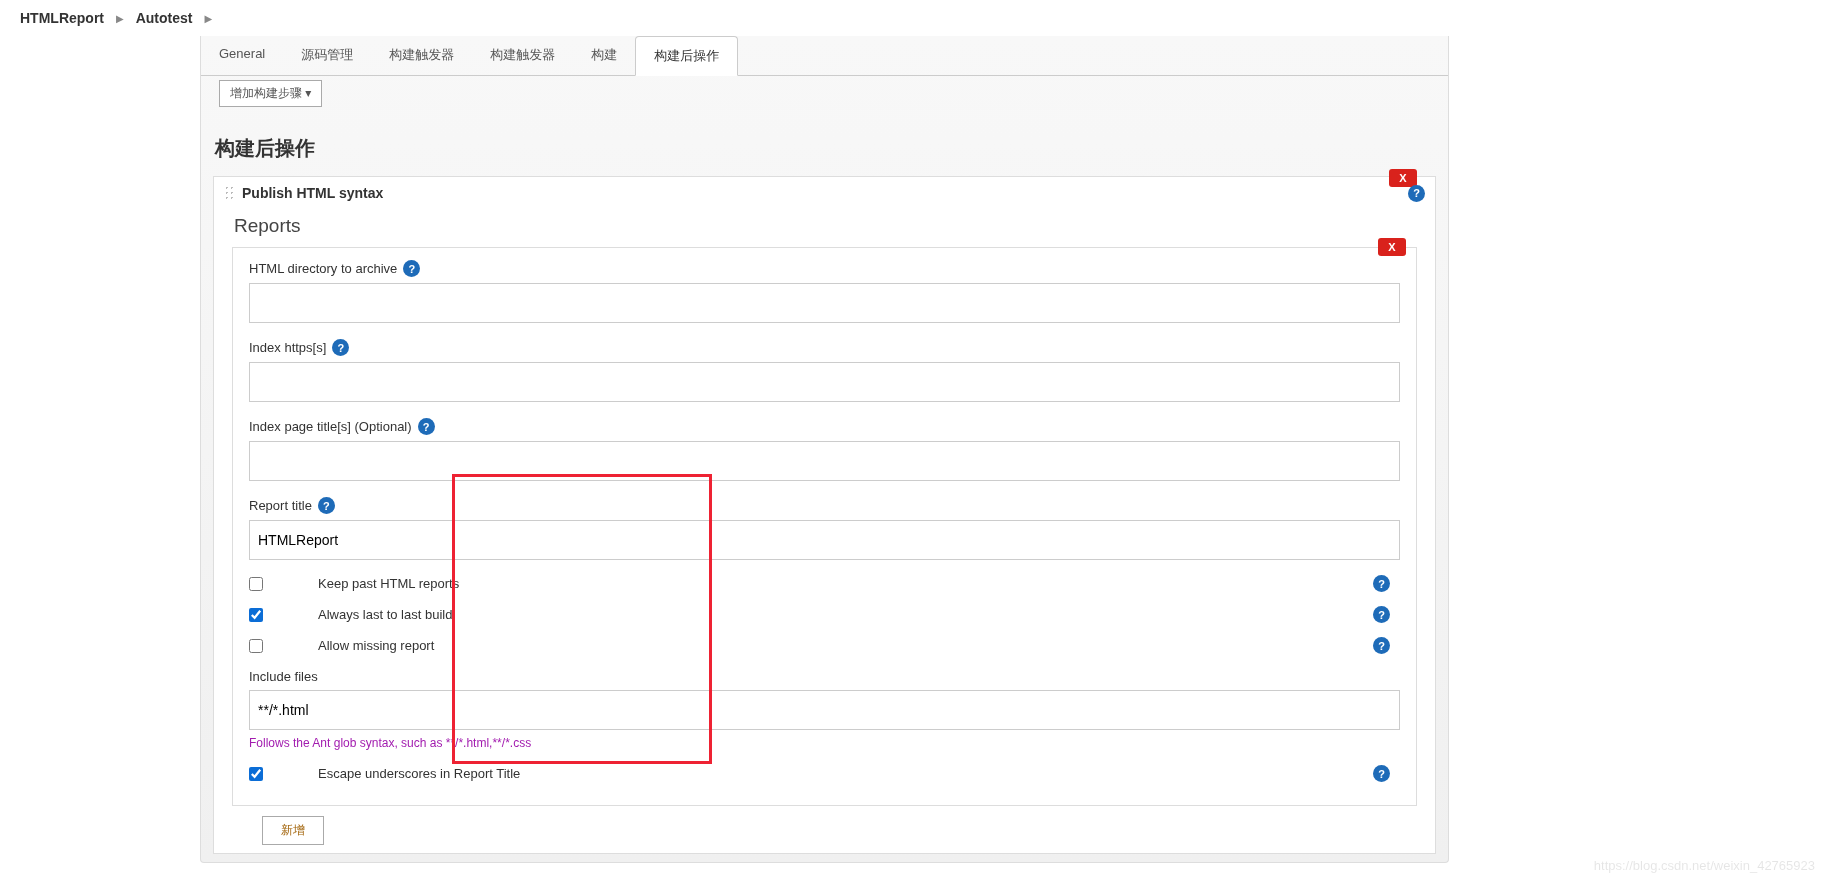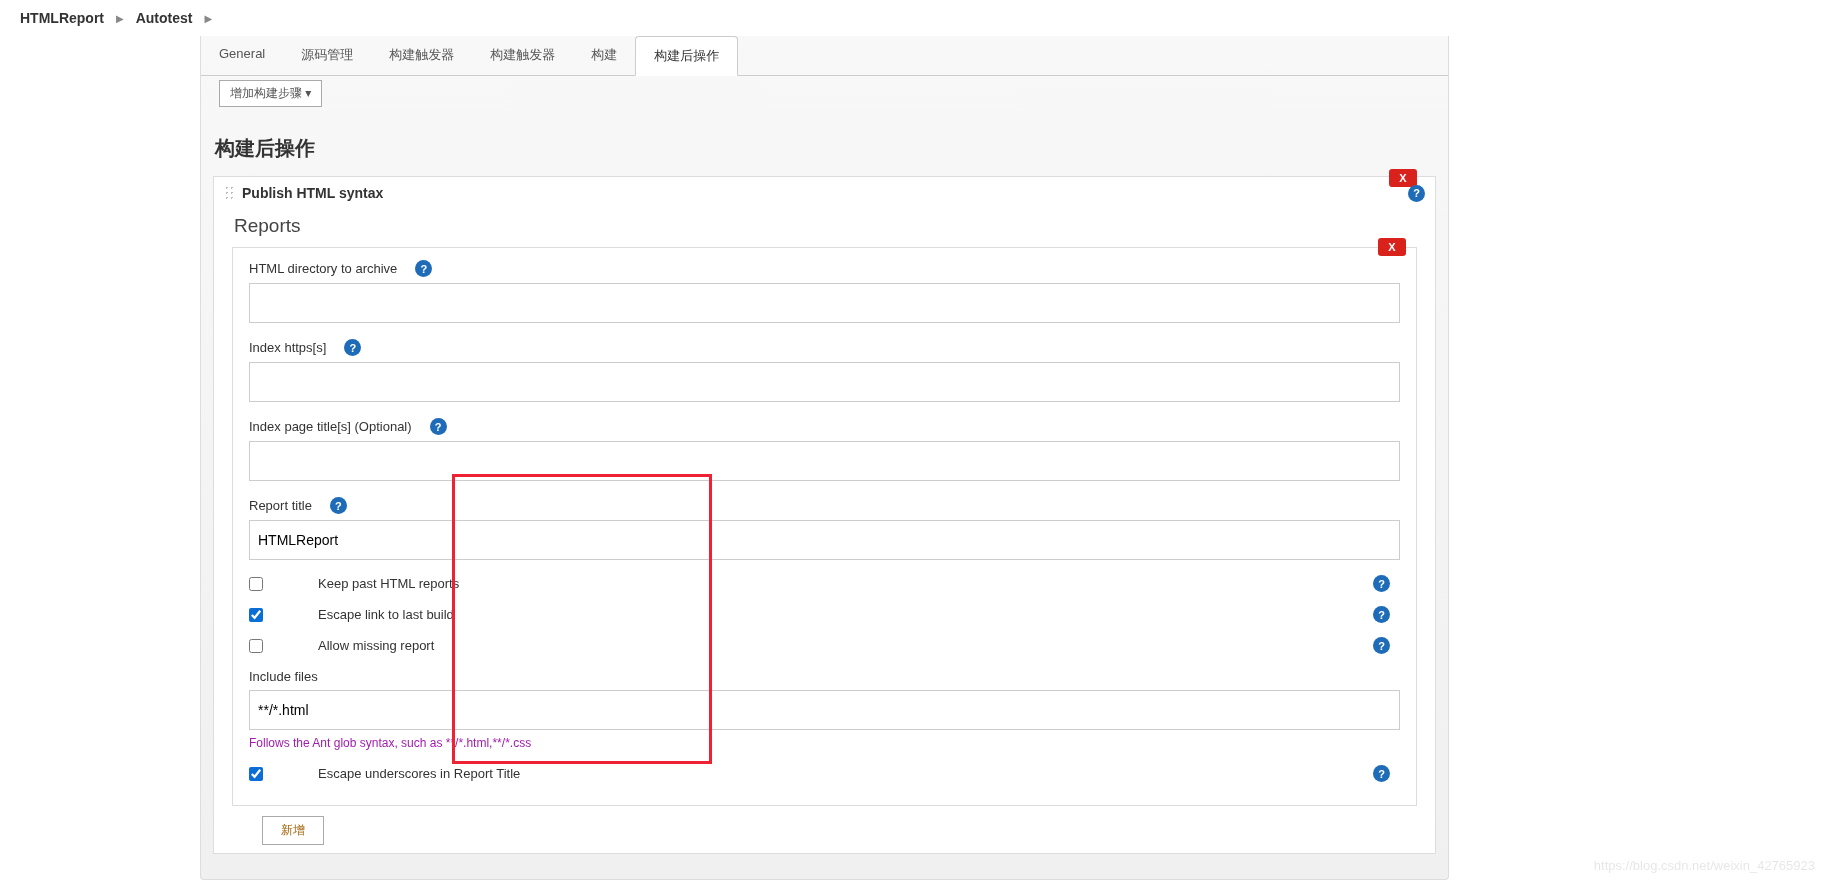--- a/index.html
+++ b/index.html
@@ -4,37 +4,37 @@
 <style>
 * { box-sizing: border-box; margin: 0; padding: 0; }
 body { font-family: Arial, "Microsoft YaHei", sans-serif; font-size: 14px; color: #333; background: #fff; width: 1829px; }
 .breadcrumb { padding: 10px 20px; display: flex; align-items: center; gap: 12px; }
 .breadcrumb a { color: #333; font-weight: bold; text-decoration: none; }
 .breadcrumb .chev { color: #888; font-size: 10px; }
 .tabs-wrap { margin-left: 200px; margin-right: 380px; border: 1px solid #ddd; border-top: none; background: linear-gradient(#f8f8f8,#f0f0f0); border-radius: 0 0 4px 4px; }
 .tabs { display: flex; border-bottom: 1px solid #ccc; }
 .tab { padding: 10px 18px; color: #555; cursor: pointer; font-size: 13px; }
 .tab.active { background: #fff; border: 1px solid #ccc; border-bottom: 1px solid #fff; margin-bottom: -1px; border-radius: 4px 4px 0 0; color: #333; }
-.content { padding: 0 12px 25px 12px; }
+.content { padding: 0 12px 8px 12px; }
 .add-step-btn { border: 1px solid #aaa; padding: 4px 10px; font-size: 12px; color: #555; background: #fff; display: inline-block; margin: 4px 0 0 6px; }
 .section-title { font-weight: bold; font-size: 20px; margin: 28px 0 14px 2px; }
 .panel { border: 1px solid #ddd; background: #fff; position: relative; }
 .panel-hdr { display: flex; align-items: center; padding: 8px 10px; position: relative; }
 .drag-dots { width: 10px; height: 16px; background-image: radial-gradient(#bbb 1px, transparent 1px); background-size: 5px 5px; margin-right: 8px; }
 .panel-title { font-weight: bold; }
 .delete-x { position: absolute; background: #d9221c; color: #fff; font-weight: bold; width: 28px; height: 18px; display: flex; align-items: center; justify-content: center; border-radius: 3px; font-size: 11px; cursor: pointer; }
 .delete-x.outer { right: 18px; top: -8px; }
 .help-ic { width: 17px; height: 17px; border-radius: 50%; background: #1e6bb8; color: #fff; display: inline-flex; align-items: center; justify-content: center; font-size: 11px; font-weight: bold; margin-left: 6px; cursor: pointer; flex-shrink: 0; }
 .help-right { position: absolute; right: 10px; }
 .panel-body { padding: 4px 18px 8px 18px; }
 .reports-lbl { color: #444; font-size: 19px; margin: 2px 0 10px 2px; }
 .inner-panel { border: 1px solid #ddd; padding: 12px 16px 8px 16px; position: relative; }
 .inner-panel .delete-x.inner { right: 10px; top: -10px; }
 .fld { margin-bottom: 16px; }
-.fld-lbl { display: flex; align-items: center; color: #333; font-size: 13px; margin-bottom: 6px; gap: 12px; }
+.fld-lbl { display: flex; align-items: center; color: #333; font-size: 13px; margin-bottom: 6px; }
 .txt { width: 100%; border: 1px solid #ccc; padding: 6px 8px; font-size: 14px; height: 40px; }
 .chk-row { display: flex; align-items: center; margin: 16px 0; position: relative; gap: 45px; }
 .chk-row input { width: 14px; height: 14px; margin-right: 10px; accent-color: #0b6dd6; }
 .chk-row label { font-size: 13px; }
 .desc { color: #a21caf; font-size: 12px; margin-top: 6px; }
 .red-box { position: absolute; border: 3px solid #e23; left: 219px; width: 260px; pointer-events: none; z-index: 5; }
 .add-new { margin-top: 10px; margin-left: 30px; border: 1px solid #aaa; padding: 5px 18px; font-size: 12px; background: #fff; color: #a16207; }
 .watermark { position: fixed; right: 14px; bottom: 8px; color: rgba(0,0,0,0.1); font-size: 13px; pointer-events: none; }
 </style>
 </head>
@@ -111,21 +111,21 @@
           </div>
 
           <div class="chk-row">
             <input type="checkbox" style="">
             <label>Keep past HTML reports</label>
             <span class="help-ic help-right">?</span>
           </div>
 
           <div class="chk-row">
             <input type="checkbox" checked="" style="">
-            <label>Escape link to last build</label>
+            <label>Always last to last build</label>
             <span class="help-ic help-right">?</span>
           </div>
 
           <div class="chk-row">
             <input type="checkbox" style="">
             <label>Allow missing report</label>
             <span class="help-ic help-right">?</span>
           </div>
 
           <div class="fld" style="margin-top:10px;">

